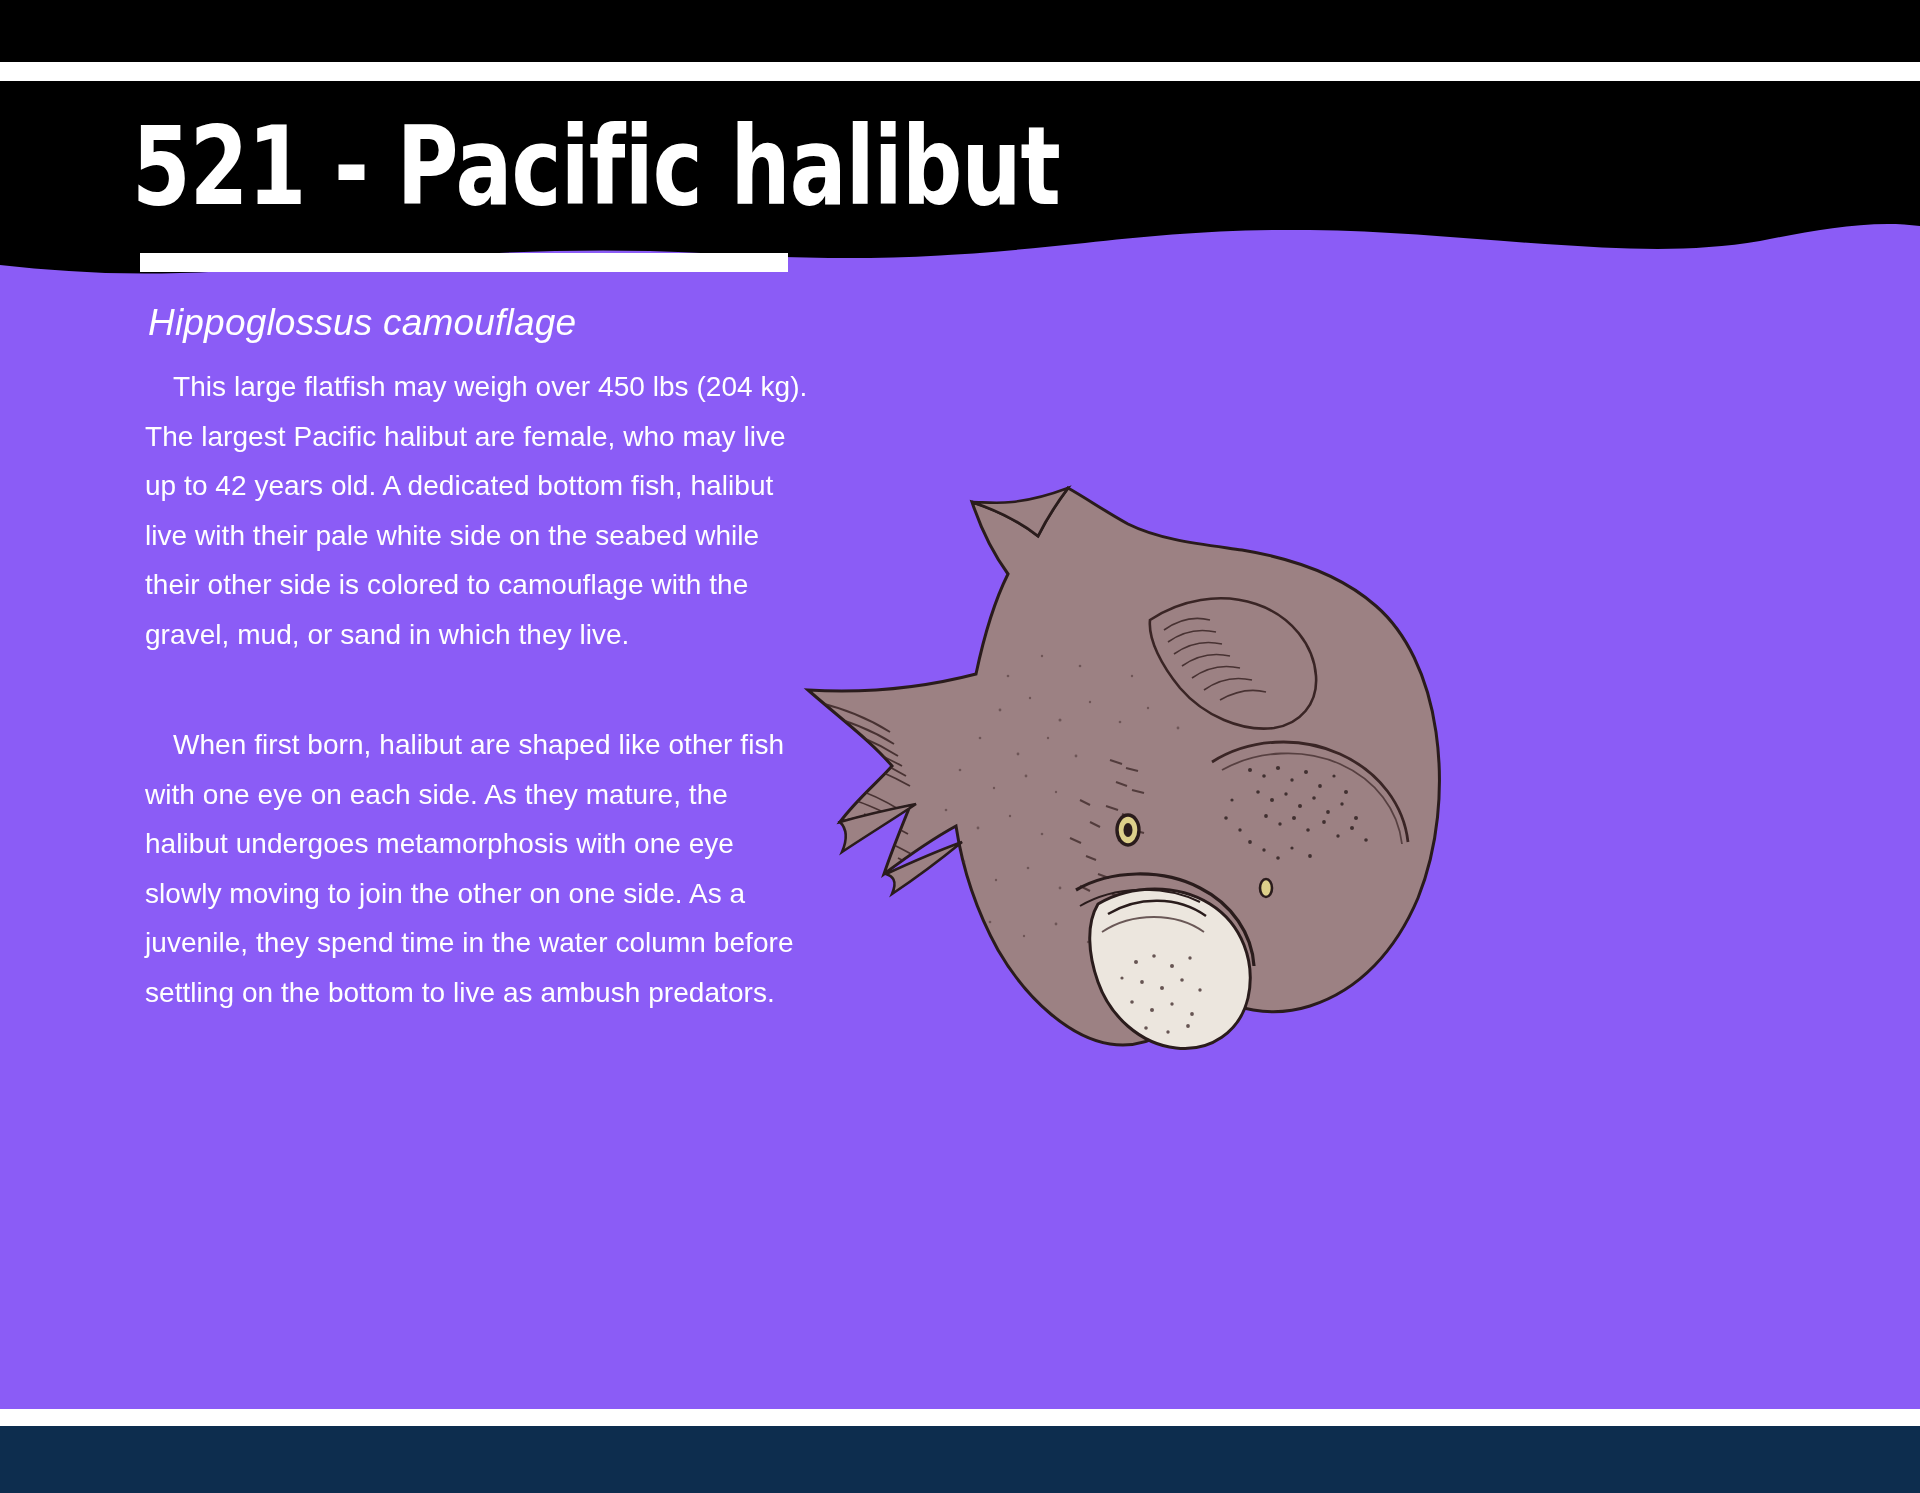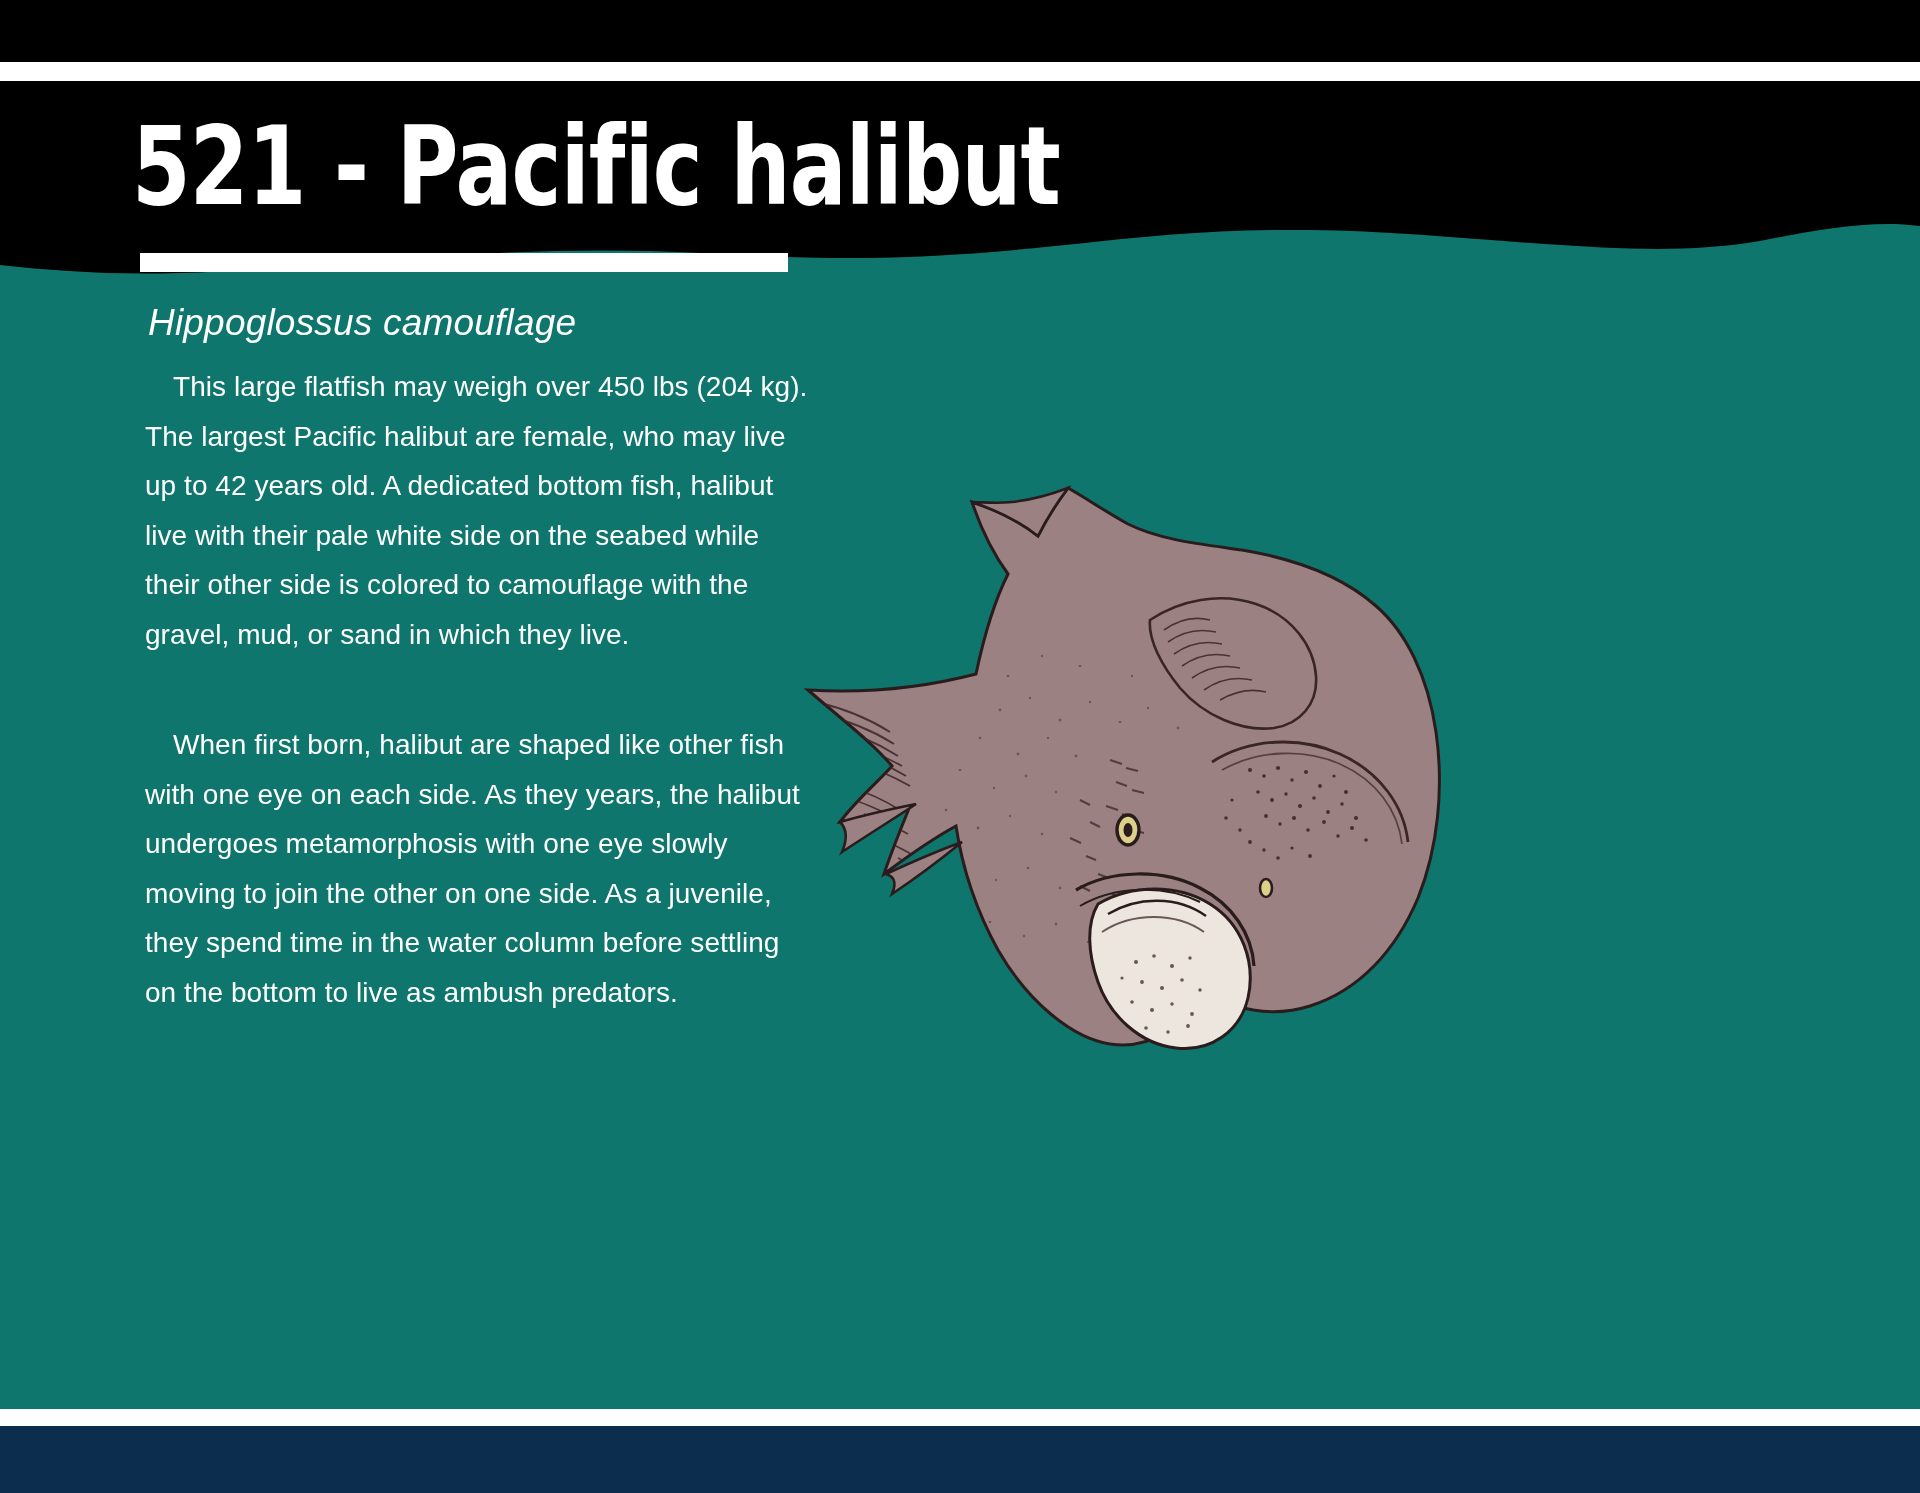--- a/index.html
+++ b/index.html
@@ -3,21 +3,21 @@
 <meta charset="utf-8">
 <style>
   html,body{margin:0;padding:0;}
   body{
     width:1920px;height:1493px;
     background:#0d2d4e;
     font-family:"Liberation Sans", sans-serif;
     overflow:hidden;
     position:relative;
   }
-  .slide{position:absolute;inset:0;background:#0f766e;overflow:hidden;}
+  .slide{position:absolute;inset:0;background:#8b5cf6;overflow:hidden;}
 
   
   .band-black-top{position:absolute;left:0;top:0;width:1920px;height:62px;background:#000;}
   .band-white-top{position:absolute;left:0;top:62px;width:1920px;height:19px;background:#fff;}
 
   
   .header-shape{position:absolute;left:0;top:81px;width:1920px;height:230px;}
   .header-shape svg{display:block;width:1920px;height:230px;}
 
   
@@ -84,21 +84,21 @@
                C110,194 55,190 0,184 Z" fill="#000000"></path>
     </svg>
   </div>
 
   <div class="title">521 - Pacific halibut</div>
   <div class="title-rule"></div>
 
   <div class="content">
     <div class="sci-name">Hippoglossus camouflage</div>
     <div class="para para-1">This large flatfish may weigh over 450 lbs (204 kg). The largest Pacific halibut are female, who may live up to 42 years old. A dedicated bottom fish, halibut live with their pale white side on the seabed while their other side is colored to camouflage with the gravel, mud, or sand in which they live.</div>
-    <div class="para para-2">When first born, halibut are shaped like other fish with one eye on each side. As they years, the halibut undergoes metamorphosis with one eye slowly moving to join the other on one side. As a juvenile, they spend time in the water column before settling on the bottom to live as ambush predators.</div>
+    <div class="para para-2">When first born, halibut are shaped like other fish with one eye on each side. As they mature, the halibut undergoes metamorphosis with one eye slowly moving to join the other on one side. As a juvenile, they spend time in the water column before settling on the bottom to live as ambush predators.</div>
   </div>
 
   <div class="fish-wrap">
     <svg viewBox="0 0 700 620" xmlns="http://www.w3.org/2000/svg">
       <defs>
         <clipPath id="bodyclip">
           <path d="M196,204 C150,216 96,224 28,220 C60,248 92,272 112,296
                    C98,312 76,330 60,352 C88,346 112,340 130,336
                    C122,356 112,380 104,404 C128,386 154,368 176,356
                    C182,396 196,440 218,480 C248,532 292,568 330,574

